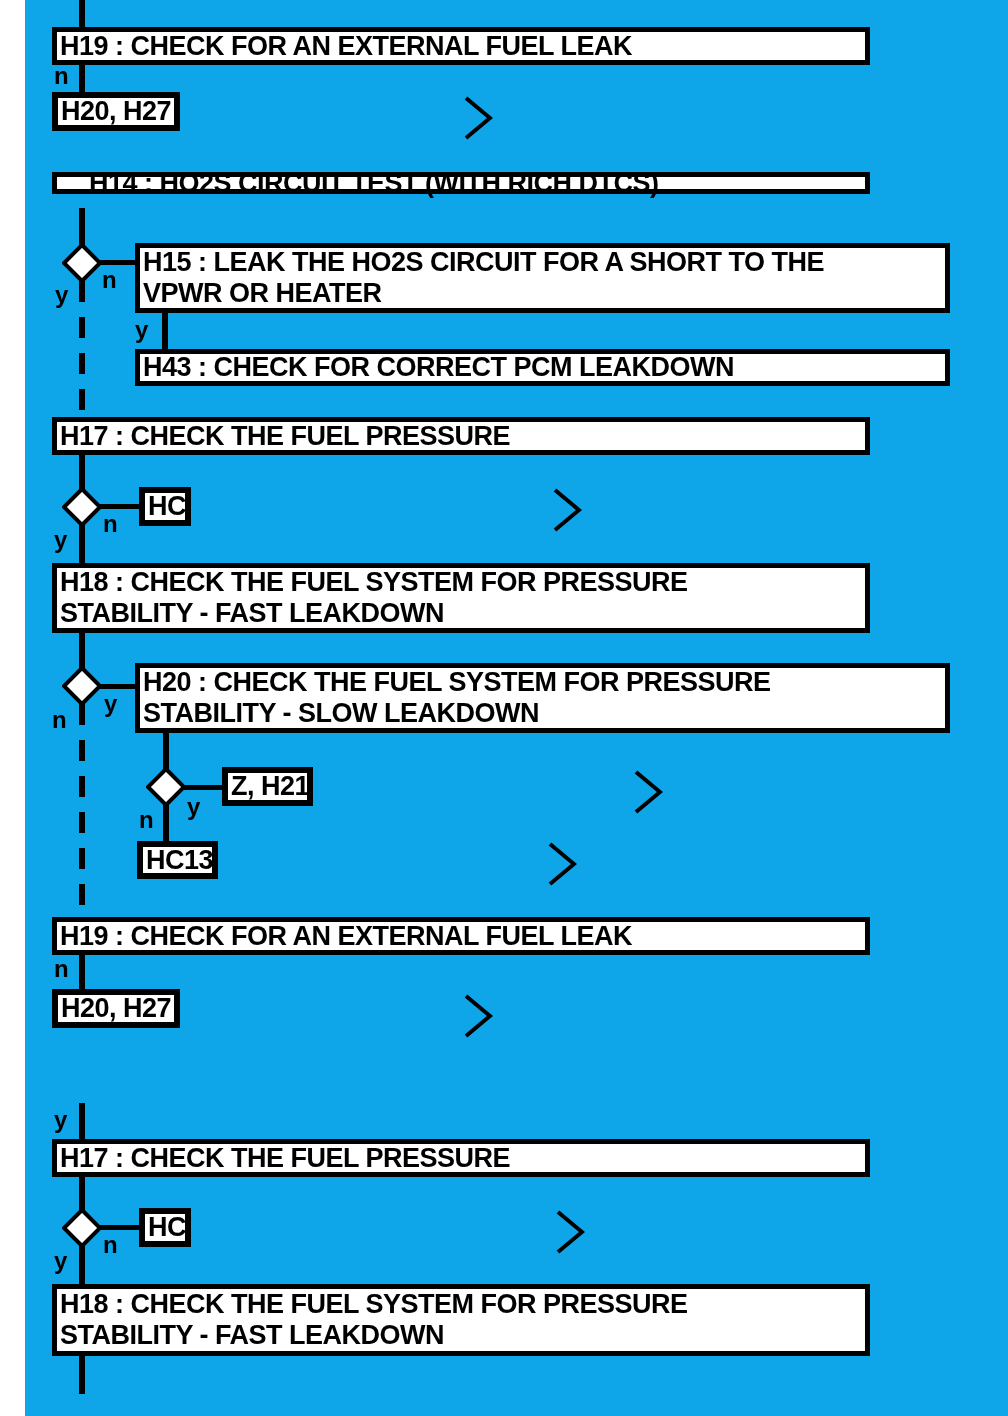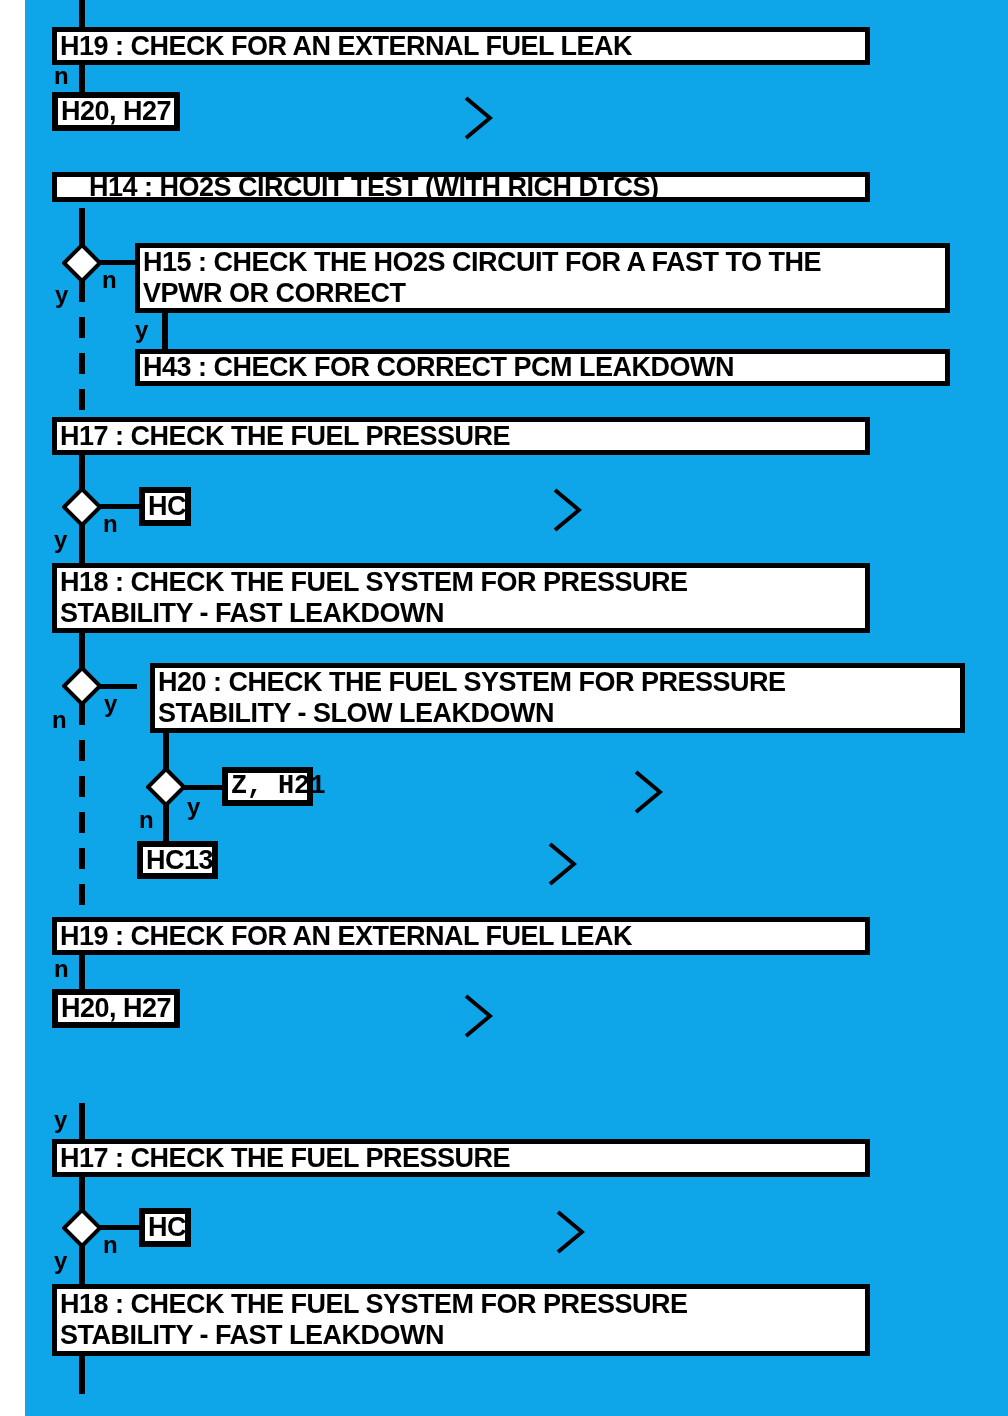--- a/index.html
+++ b/index.html
@@ -66,35 +66,35 @@
   <div class="branch-label" style="left:29px; top:64px;">n</div>
   <div class="vline" style="left:54px; top:65px; height:28px;"></div>
 
   <div class="box thick" style="left:27px; top:92px; width:128px; height:39px;">
     <span>H20, H27</span>
   </div>
   <svg class="chevron" style="left:438px; top:94px;" viewBox="0 0 30 48">
     <polyline points="3,4 27,24 3,44" fill="none" stroke="#000000" stroke-width="4"></polyline>
   </svg>
 
-  <div class="box" style="left:27px; top:172px; width:818px; height:30px;padding-left:32px;">
+  <div class="box" style="left:27px; top:172px; width:818px; height:22px;padding-left:32px;">
     <span>H14 : HO2S CIRCUIT TEST (WITH RICH DTCS)</span>
   </div>
   <div class="vline" style="left:54px; top:208px; height:38px;"></div>
 
   <svg class="diamond" style="left:37px; top:243px;" viewBox="0 0 40 40">
     <polygon points="20,2 38,20 20,38 2,20" fill="#ffffff" stroke="#000000" stroke-width="4"></polygon>
   </svg>
   <div class="hline" style="left:74px; top:260px; width:38px;"></div>
   <div class="branch-label" style="left:77px; top:268px;">n</div>
   <div class="branch-label" style="left:30px; top:283px;">y</div>
 
   <div class="box" style="left:110px; top:243px; width:815px; height:70px;">
-    <span>H15 : CHECK THE HO2S CIRCUIT FOR A FAST TO THE</span>
-    <span>VPWR OR CORRECT</span>
+    <span>H15 : LEAK THE HO2S CIRCUIT FOR A SHORT TO THE</span>
+    <span>VPWR OR HEATER</span>
   </div>
   <div class="branch-label" style="left:110px; top:318px;">y</div>
   <div class="vline" style="left:137px; top:311px; height:40px;"></div>
 
   <div class="box" style="left:110px; top:349px; width:815px; height:37px;">
     <span>H43 : CHECK FOR CORRECT PCM LEAKDOWN</span>
   </div>
 
   <div class="vline dashed" style="left:54px; top:281px; height:136px;"></div>
 
@@ -124,34 +124,34 @@
   </div>
   <div class="vline" style="left:54px; top:631px; height:38px;"></div>
 
   <svg class="diamond" style="left:37px; top:666px;" viewBox="0 0 40 40">
     <polygon points="20,2 38,20 20,38 2,20" fill="#ffffff" stroke="#000000" stroke-width="4"></polygon>
   </svg>
   <div class="hline" style="left:74px; top:684px; width:38px;"></div>
   <div class="branch-label" style="left:79px; top:692px;">y</div>
   <div class="branch-label" style="left:27px; top:708px;">n</div>
 
-  <div class="box" style="left:125px; top:663px; width:815px; height:70px;justify-content:center;">
+  <div class="box" style="left:110px; top:663px; width:815px; height:70px;justify-content:center;">
     <span>H20 : CHECK THE FUEL SYSTEM FOR PRESSURE</span>
     <span>STABILITY - SLOW LEAKDOWN</span>
   </div>
   <div class="vline" style="left:138px; top:731px; height:40px;"></div>
 
   <svg class="diamond" style="left:121px; top:767px;" viewBox="0 0 40 40">
     <polygon points="20,2 38,20 20,38 2,20" fill="#ffffff" stroke="#000000" stroke-width="4"></polygon>
   </svg>
   <div class="hline" style="left:158px; top:785px; width:41px;"></div>
   <div class="branch-label" style="left:162px; top:795px;">y</div>
   <div class="branch-label" style="left:114px; top:808px;">n</div>
 
-  <div class="box thick" style="left:197px; top:767px; width:91px; height:39px;font-family:Liberation Mono, monospace;">
+  <div class="box thick" style="left:197px; top:767px; width:91px; height:39px;">
     <span>Z, H21</span>
   </div>
   <svg class="chevron" style="left:608px; top:768px;" viewBox="0 0 30 48">
     <polyline points="3,4 27,24 3,44" fill="none" stroke="#000000" stroke-width="4"></polyline>
   </svg>
   <div class="vline" style="left:138px; top:805px; height:38px;"></div>
 
   <div class="box thick" style="left:112px; top:841px; width:81px; height:38px;">
     <span>HC13</span>
   </div>

